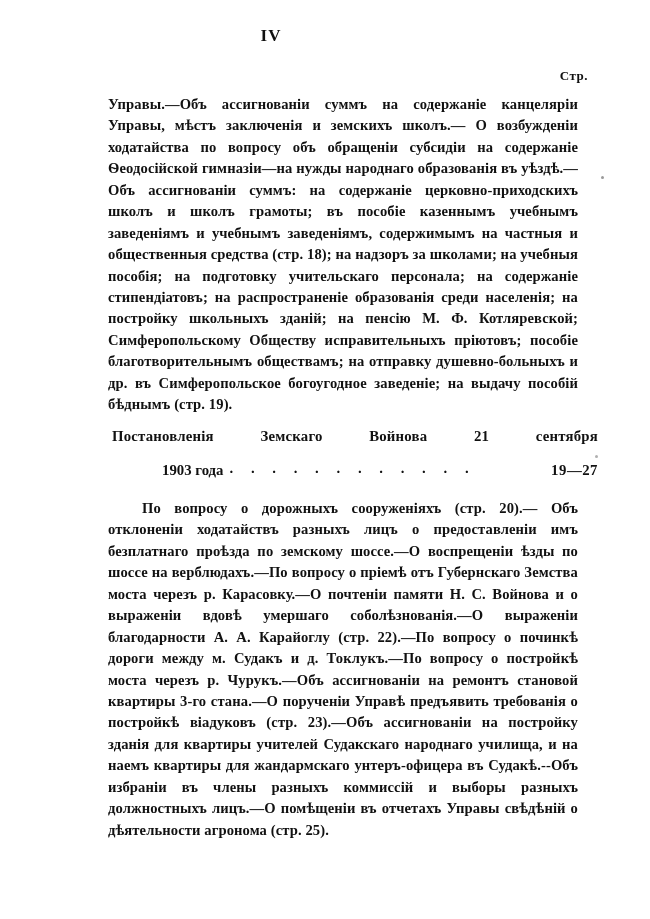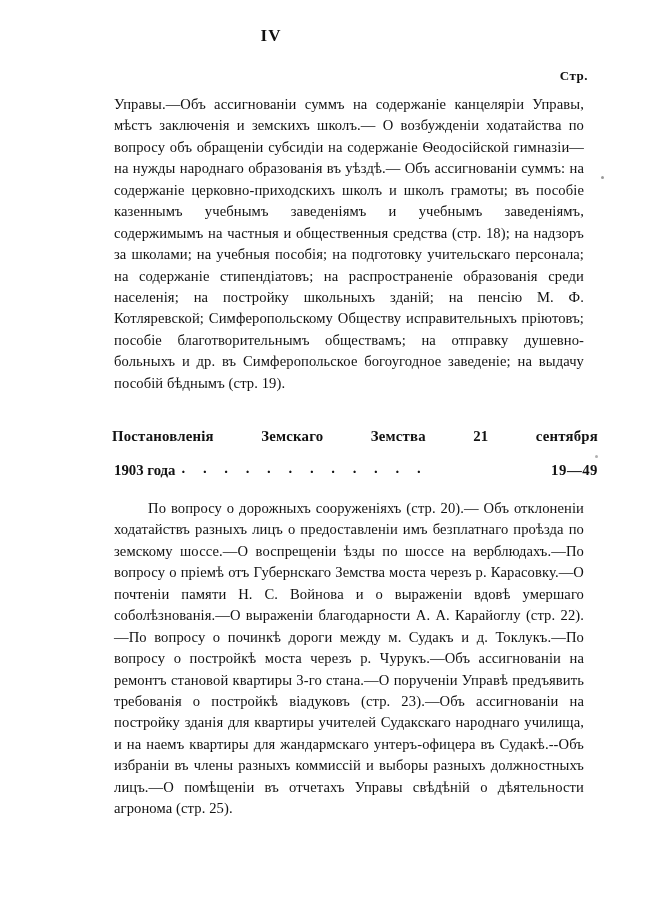--- a/index.html
+++ b/index.html
@@ -37,27 +37,27 @@
     position: absolute;
     top: 68px;
     right: 62px;
     font-size: 13px;
     font-weight: bold;
     letter-spacing: 0.5px;
     color: #111;
   }
   .body-block {
     position: absolute;
-    left: 114px;
+    left: 108px;
     width: 470px;
     text-align: justify;
     text-justify: inter-word;
     font-size: 14.6px;
     line-height: 1.47;
-    font-weight: normal;
+    font-weight: bold;
     letter-spacing: 0.1px;
     color: #111;
     hyphens: manual;
   }
   #para-one {
     top: 94px;
   }
   .heading-line {
     position: absolute;
     left: 112px;
@@ -74,20 +74,21 @@
     letter-spacing: 0.2px;
   }
   .heading-line .title-row span {
     white-space: nowrap;
   }
   .heading-line .toc-row {
     display: flex;
     align-items: flex-start;
     margin-top: 12px;
     padding-left: 2px;
+    margin-left: 48px;
   }
   .heading-line .toc-row .year {
     white-space: nowrap;
     margin-right: 6px;
   }
   .heading-line .toc-row .leaders {
     flex: 1;
     letter-spacing: 7px;
     overflow: hidden;
     white-space: nowrap;
@@ -137,26 +138,26 @@
 
   <div class="mark-right-top"></div>
   <div class="mark-right-mid"></div>
 
   <div class="body-block" id="para-one">Управы.—Объ ассигнованіи суммъ на содержаніе канцеляріи Управы, мѣстъ заключенія и земскихъ школъ.— О возбужденіи ходатайства по вопросу объ обращеніи субсидіи на содержаніе Ѳеодосійской гимназіи—на нужды народнаго образованія въ уѣздѣ.— Объ ассигнованіи суммъ: на содержаніе церковно-приходскихъ школъ и школъ грамоты; въ пособіе казеннымъ учебнымъ заведеніямъ и учебнымъ заведеніямъ, содержимымъ на частныя и общественныя средства (стр. 18); на надзоръ за школами; на учебныя пособія; на подготовку учительскаго персонала; на содержаніе стипендіатовъ; на распространеніе образованія среди населенія; на постройку школьныхъ зданій; на пенсію М. Ф. Котляревской; Симферопольскому Обществу исправительныхъ пріютовъ; пособіе благотворительнымъ обществамъ; на отправку душевно-больныхъ и др. въ Симферопольское богоугодное заведеніе; на выдачу пособій бѣднымъ (стр. 19).</div>
 
   <div class="heading-line">
     <div class="title-row">
       <span>Постановленія</span>
       <span>Земскаго</span>
-      <span>Земства</span>
+      <span>Войнова</span>
       <span>21</span>
       <span>сентября</span>
     </div>
     <div class="toc-row">
       <span class="year">1903 года</span>
       <span class="leaders">. . . . . . . . . . . .</span>
-      <span class="pages">19—49</span>
+      <span class="pages">19—27</span>
     </div>
   </div>
 
   <div class="body-block" id="para-two"><span class="indent"></span><span>По вопросу о дорожныхъ сооруженіяхъ (стр. 20).— Объ отклоненіи ходатайствъ разныхъ лицъ о предоставленіи имъ безплатнаго проѣзда по земскому шоссе.—О воспрещеніи ѣзды по шоссе на верблюдахъ.—По вопросу о пріемѣ отъ Губернскаго Земства моста черезъ р. Карасовку.—О почтеніи памяти Н. С. Войнова и о выраженіи вдовѣ умершаго соболѣзнованія.—О выраженіи благодарности А. А. Карайоглу (стр. 22).—По вопросу о починкѣ дороги между м. Судакъ и д. Токлукъ.—По вопросу о постройкѣ моста черезъ р. Чурукъ.—Объ ассигнованіи на ремонтъ становой квартиры 3-го стана.—О порученіи Управѣ предъявить требованія о постройкѣ віадуковъ (стр. 23).—Объ ассигнованіи на постройку зданія для квартиры учителей Судакскаго народнаго училища, и на наемъ квартиры для жандармскаго унтеръ-офицера въ Судакѣ.--Объ избраніи въ члены разныхъ коммиссій и выборы разныхъ должностныхъ лицъ.—О помѣщеніи въ отчетахъ Управы свѣдѣній о дѣятельности агронома (стр. 25).</span></div>
 
 </div>
 
 </body></html>

